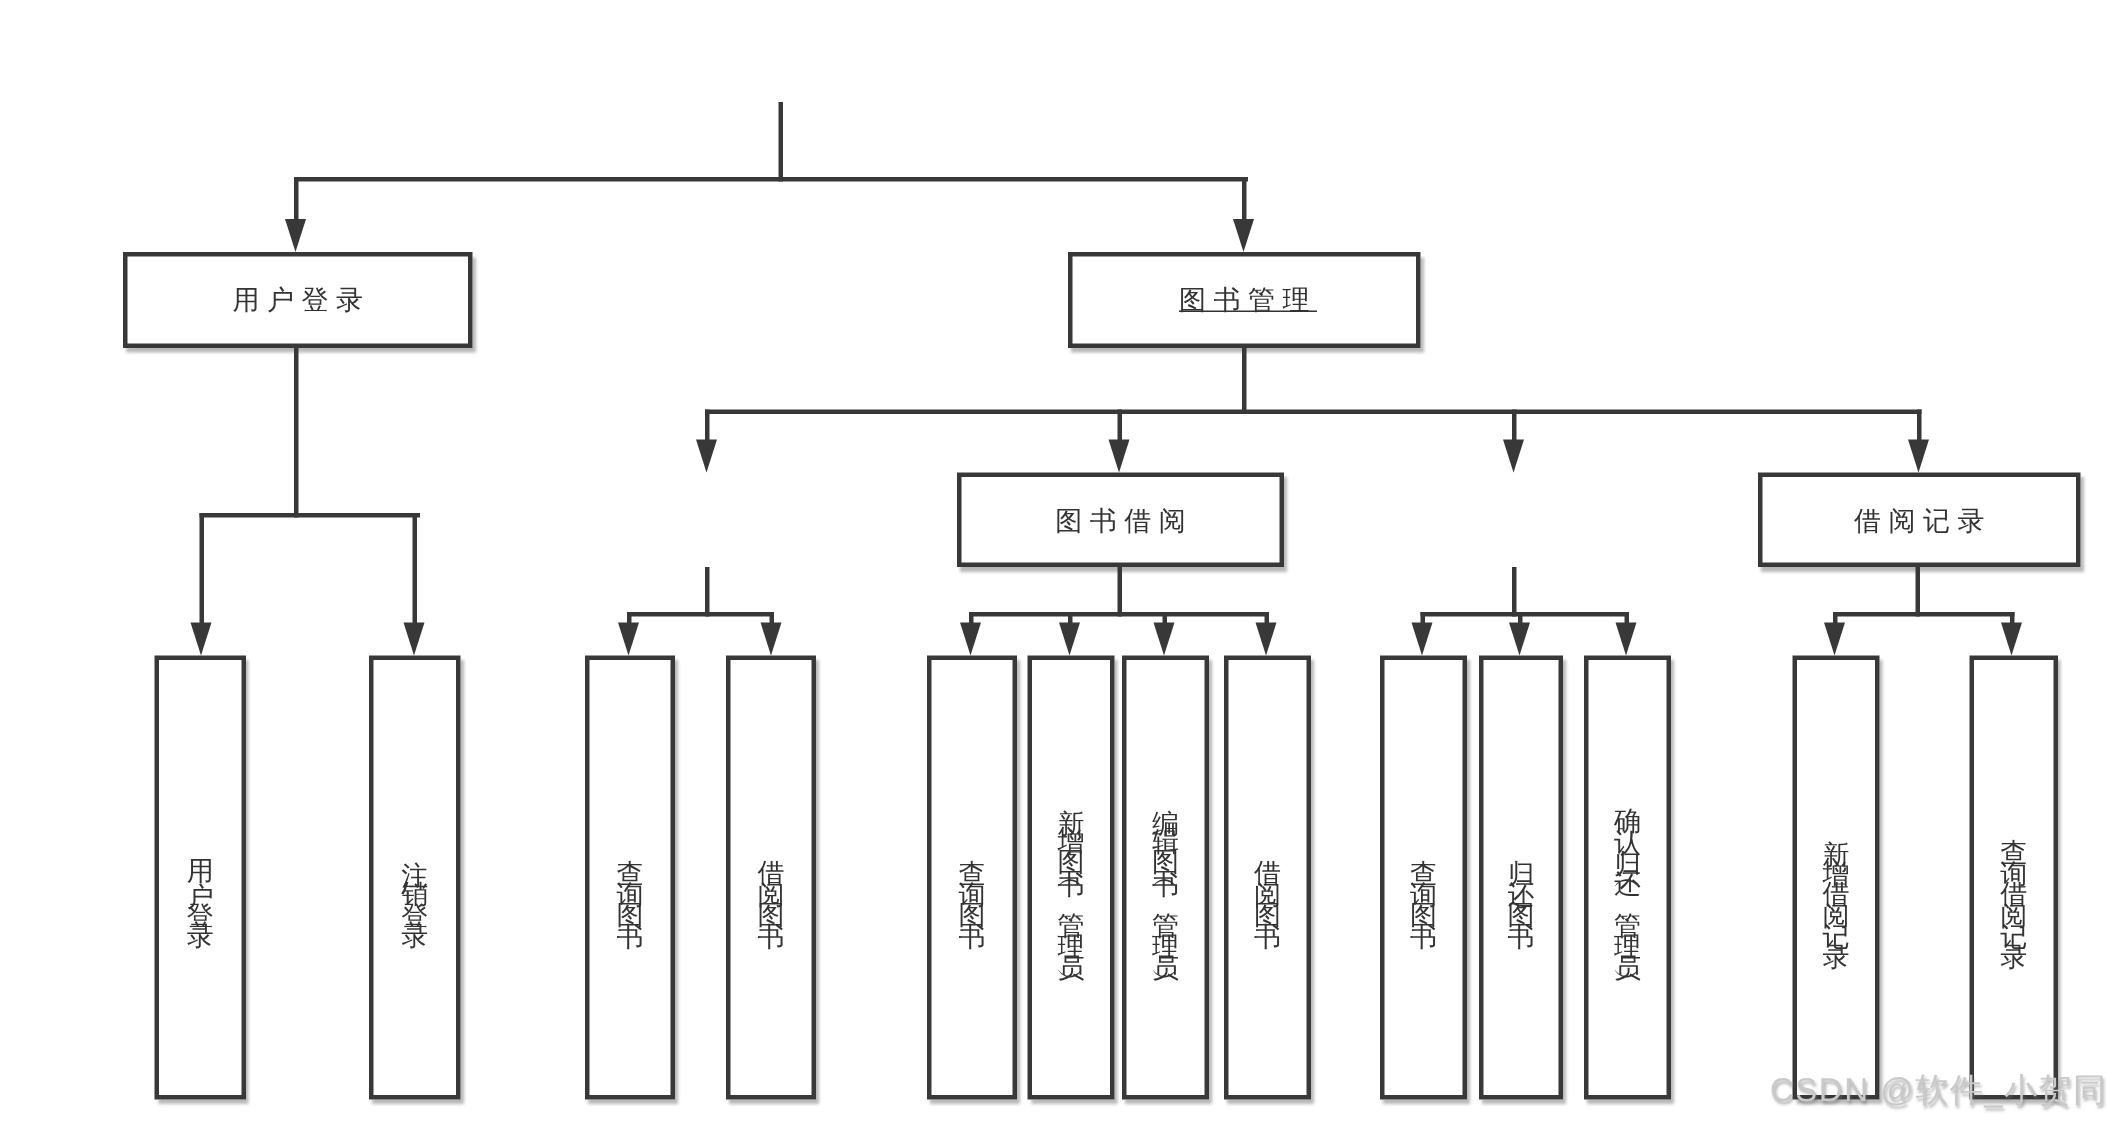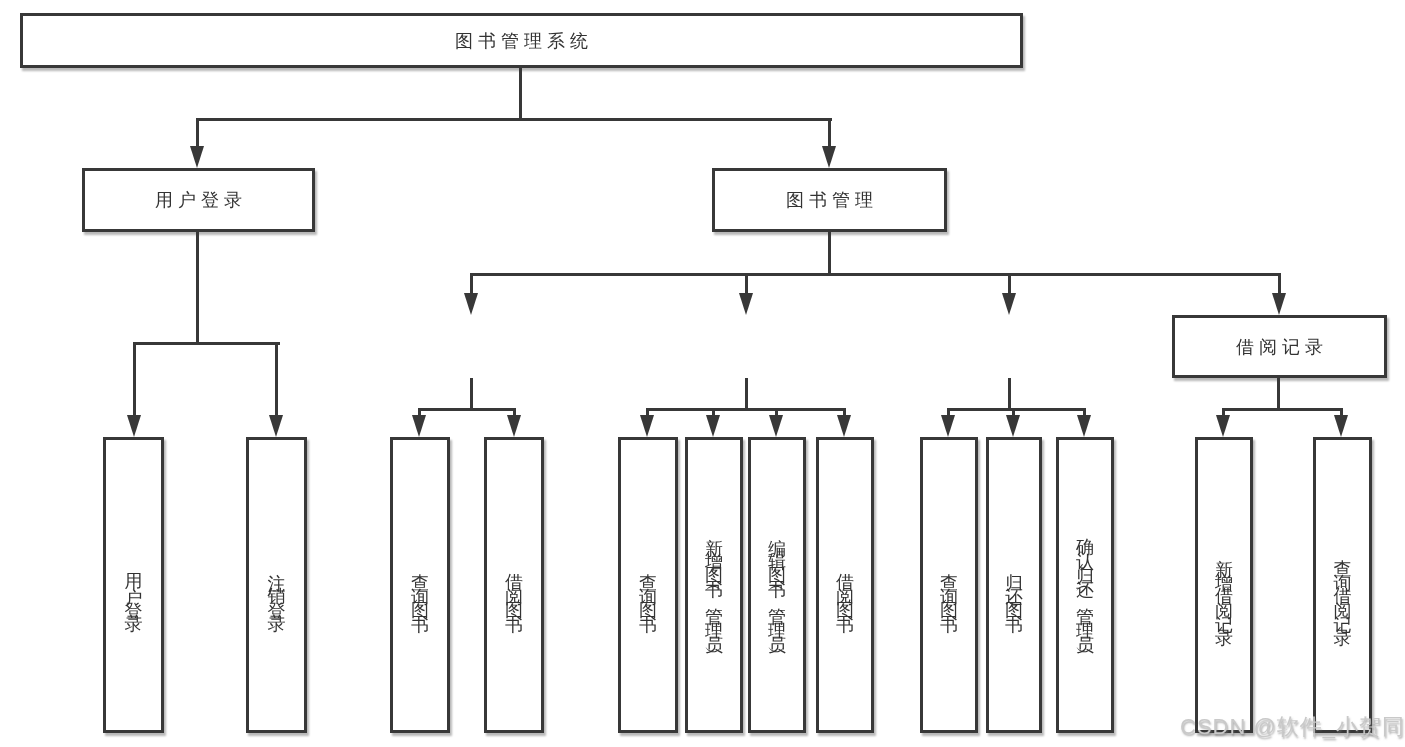--- a/index.html
+++ b/index.html
@@ -30,33 +30,33 @@
     font-size:22px;color:#c9c9c9;letter-spacing:1px;
     text-shadow:1px 2px 2px rgba(110,110,110,0.55);
     white-space:nowrap;
   }
 </style>
 </head>
 <body>
 
 <div class="canvas">
 
-  <div class="node" style="left:20px;top:13px;width:1003px;height:55px;">
-    <span>图书管理系统</span>
-  </div>
 
   <div class="node" style="left:82px;top:168px;width:233px;height:64px;">
     <span>用户登录</span>
   </div>
 
-  <div class="node" style="left:712px;top:168px;width:235px;height:64px;">
+  <div class="node" style="left:712px;top:168px;width:235px;height:64px;text-decoration:underline;">
     <span>图书管理</span>
   </div>
 
 
+  <div class="node" style="left:638px;top:315px;width:218px;height:63px;">
+    <span>图书借阅</span>
+  </div>
 
 
   <div class="node" style="left:1172px;top:315px;width:215px;height:63px;font-family:Liberation Serif, serif;">
     <span>借阅记录</span>
   </div>
 
   <div class="node vnode" style="left:103px;top:437px;width:61px;height:296px;">
     <span>用户登录</span>
   </div>
 

